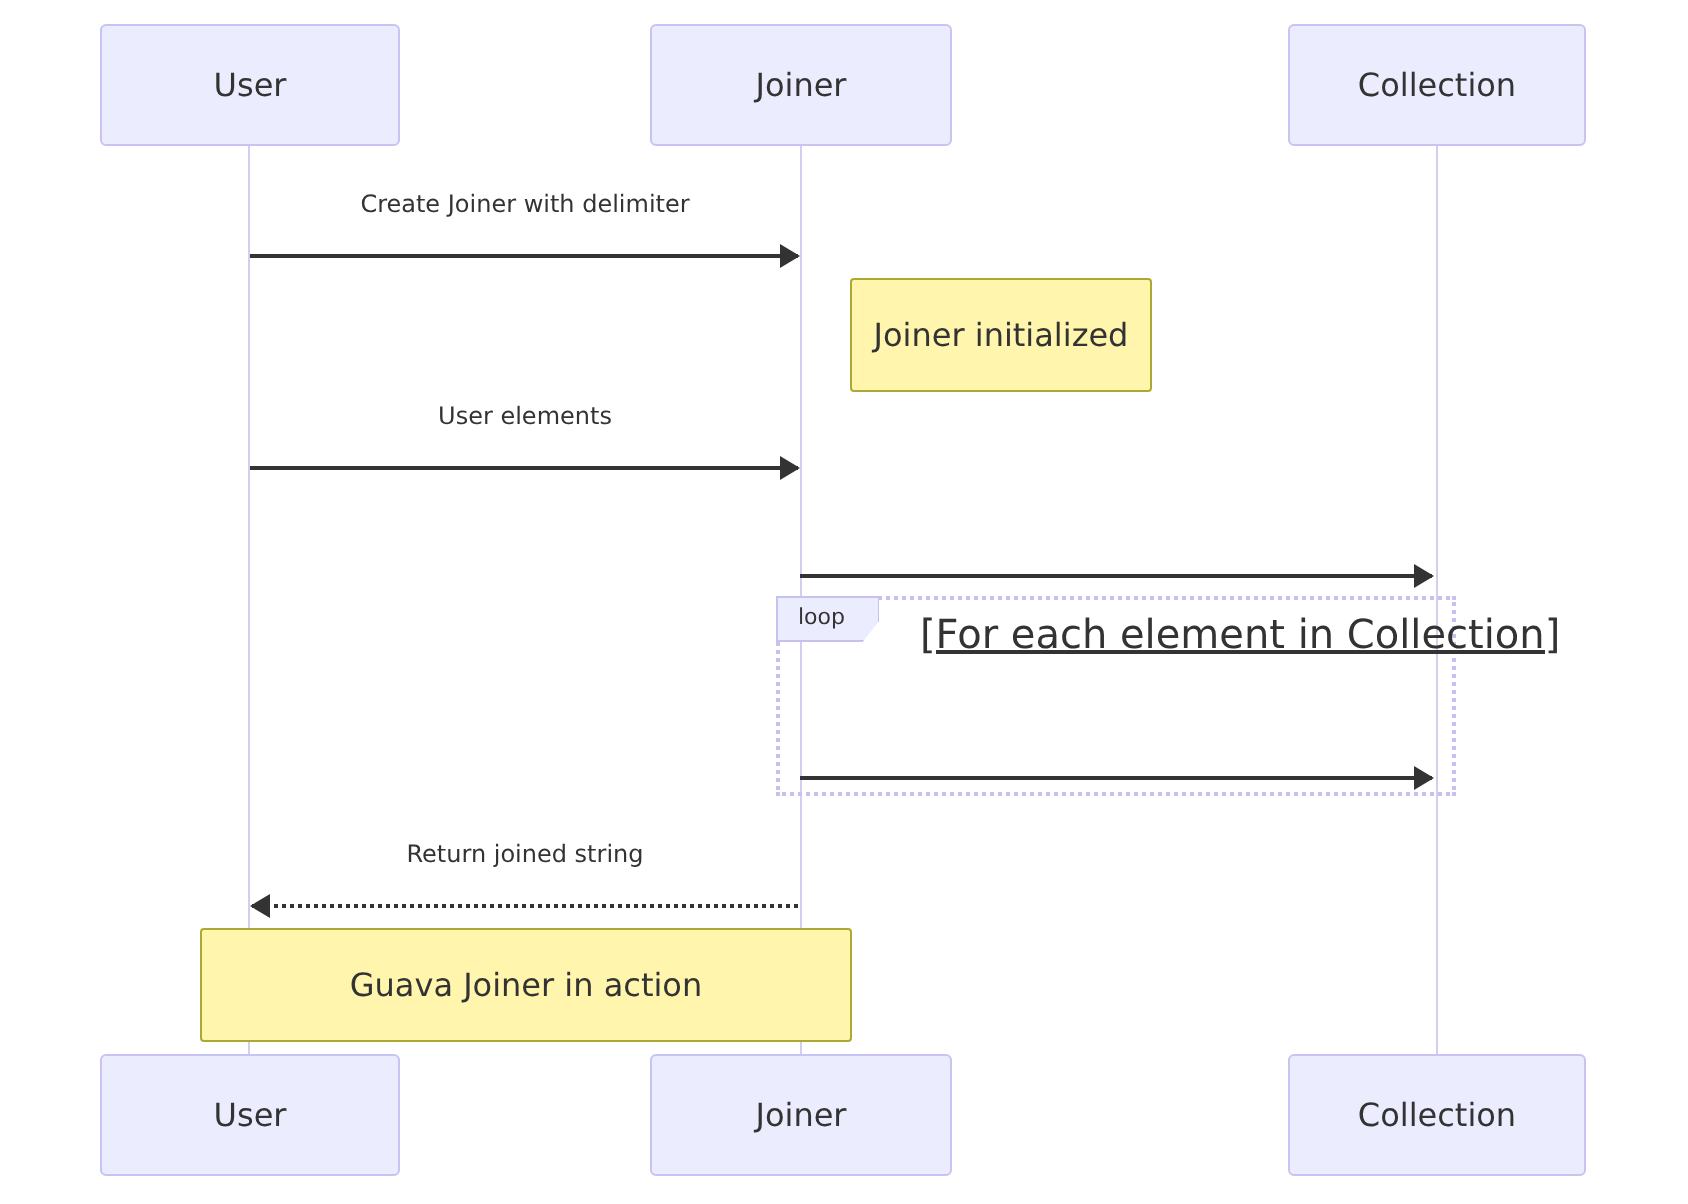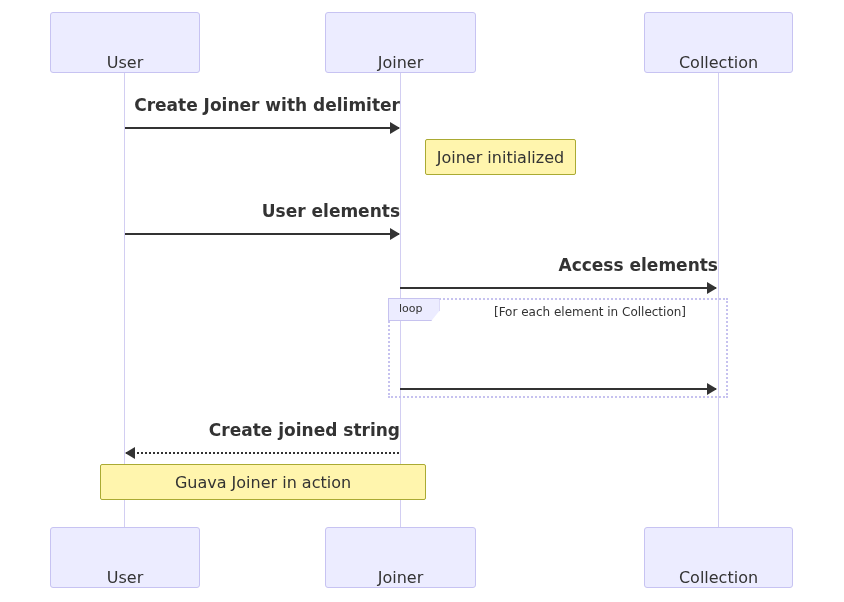--- a/index.html
+++ b/index.html
@@ -33,32 +33,31 @@
     background: var(--lifeline);
     z-index: 1;
   }
   .actor {
     position: absolute;
     height: 61px;
     background: var(--actor-fill);
     border: 1px solid var(--actor-border);
     border-radius: 3px;
     display: flex;
-    align-items: flex-end;
+    align-items: center;
     justify-content: center;
     font-size: 16px;
     z-index: 3;
   }
   .msg-label {
     position: absolute;
-    text-align: right;
-    font-size: 17px;
+    text-align: center;
+    font-size: 12px;
     z-index: 2;
     white-space: nowrap;
-    font-weight: bold;
   }
   .arrow {
     position: absolute;
     height: 0;
     z-index: 2;
   }
   .arrow.solid { border-top: 2px solid var(--arrow); }
   .arrow.dotted { border-top: 2px dotted var(--arrow); }
   .arrow.right::after {
     content: "";
@@ -75,21 +74,21 @@
     position: absolute;
     left: -1px;
     top: -7px;
     width: 0; height: 0;
     border-right: 10px solid var(--arrow);
     border-top: 6px solid transparent;
     border-bottom: 6px solid transparent;
   }
   .note {
     position: absolute;
-    height: 36px;
+    height: 57px;
     background: var(--note-fill);
     border: 1px solid var(--note-border);
     border-radius: 2px;
     display: flex;
     align-items: center;
     justify-content: center;
     font-size: 16px;
     z-index: 4;
   }
   .loop-box {
@@ -110,22 +109,23 @@
     font-size: 11px;
     padding: 3px 16px 5px 10px;
     clip-path: polygon(0 0, 100% 0, 100% 55%, 84% 100%, 0 100%);
   }
   .loop-condition {
     position: absolute;
     left: 70px;
     right: 6px;
     top: 5px;
     text-align: center;
-    font-size: 12px;
+    font-size: 20px;
     white-space: nowrap;
+    text-decoration: underline;
   }
 </style>
 </head>
 <body>
 
 <div class="canvas">
 
   <div class="lifeline" style="left:124px;"></div>
   <div class="lifeline" style="left:400px;"></div>
   <div class="lifeline" style="left:718px;"></div>
@@ -143,31 +143,30 @@
   <div class="msg-label" style="left:125px; top:95px; width:275px;">Create Joiner with delimiter</div>
   <div class="arrow solid right" style="left:125px; top:127px; width:274px;"></div>
 
   <div class="note" style="left:425px; top:139px; width:151px;">
     <span>Joiner initialized</span>
   </div>
 
   <div class="msg-label" style="left:125px; top:201px; width:275px;">User elements</div>
   <div class="arrow solid right" style="left:125px; top:233px; width:274px;"></div>
 
-  <div class="msg-label" style="left:400px; top:255px; width:318px;">Access elements</div>
   <div class="arrow solid right" style="left:400px; top:287px; width:316px;"></div>
 
   <div class="loop-box">
     <div class="loop-label">loop</div>
     <div class="loop-condition">[For each element in Collection]</div>
   </div>
 
   <div class="arrow solid right" style="left:400px; top:388px; width:316px;"></div>
 
-  <div class="msg-label" style="left:125px; top:420px; width:275px;">Create joined string</div>
+  <div class="msg-label" style="left:125px; top:420px; width:275px;">Return joined string</div>
   <div class="arrow dotted left" style="left:126px; top:452px; width:273px;"></div>
 
   <div class="note" style="left:100px; top:464px; width:326px;">
     <span>Guava Joiner in action</span>
   </div>
 
   <div class="actor" style="left:50px; top:527px; width:150px;">
     <span>User</span>
   </div>
   <div class="actor" style="left:325px; top:527px; width:151px;">

